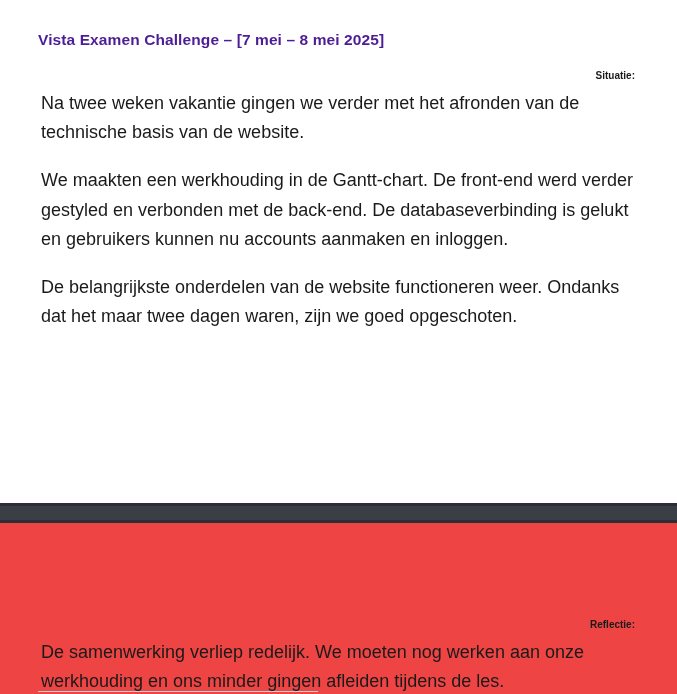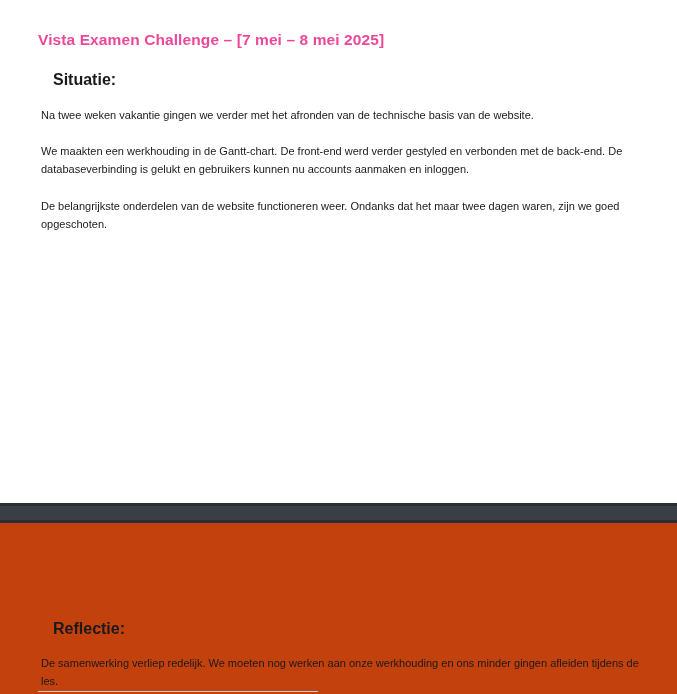--- a/index.html
+++ b/index.html
@@ -17,41 +17,42 @@
     position: relative;
     width: 677px;
     height: 694px;
     background: #ffffff;
   }
   .section-top {
     padding: 18px 38px 0 38px;
     box-sizing: border-box;
   }
   .doc-title {
-    color: #ec4899;
+    color: #4c1d95;
     font-size: 15.5px;
     font-weight: bold;
     letter-spacing: 0.1px;
     margin: 0 0 0 0;
     padding-top: 12px;
     line-height: 1.3;
   }
   .block {
     margin-top: 19px;
   }
   .block-label {
     color: #1a1a1a;
-    font-size: 16px;
+    font-size: 10px;
     font-weight: bold;
-    margin: 15px;
+    margin: 4px;
     line-height: 1.4;
+    text-align: right;
   }
   .block-body {
     color: #1a1a1a;
-    font-size: 11px;
+    font-size: 18px;
     font-weight: normal;
     margin: 6px 0 0 0;
     line-height: 1.62;
     padding-left: 3px;
     max-width: 600px;
   }
   .divider-band {
     position: absolute;
     left: 0;
     width: 677px;
@@ -63,21 +64,21 @@
     width: 677px;
     height: 3px;
     background: #2b2f35;
   }
   .section-bottom {
     position: absolute;
     left: 0;
     width: 677px;
     box-sizing: border-box;
     padding: 0 38px;
-    background: #c2410c;
+    background: #ef4444;
   }
   .bottom-rule {
     position: absolute;
     left: 38px;
     width: 280px;
     height: 1px;
     background: #c9ccd1;
   }
 </style>
 </head>

